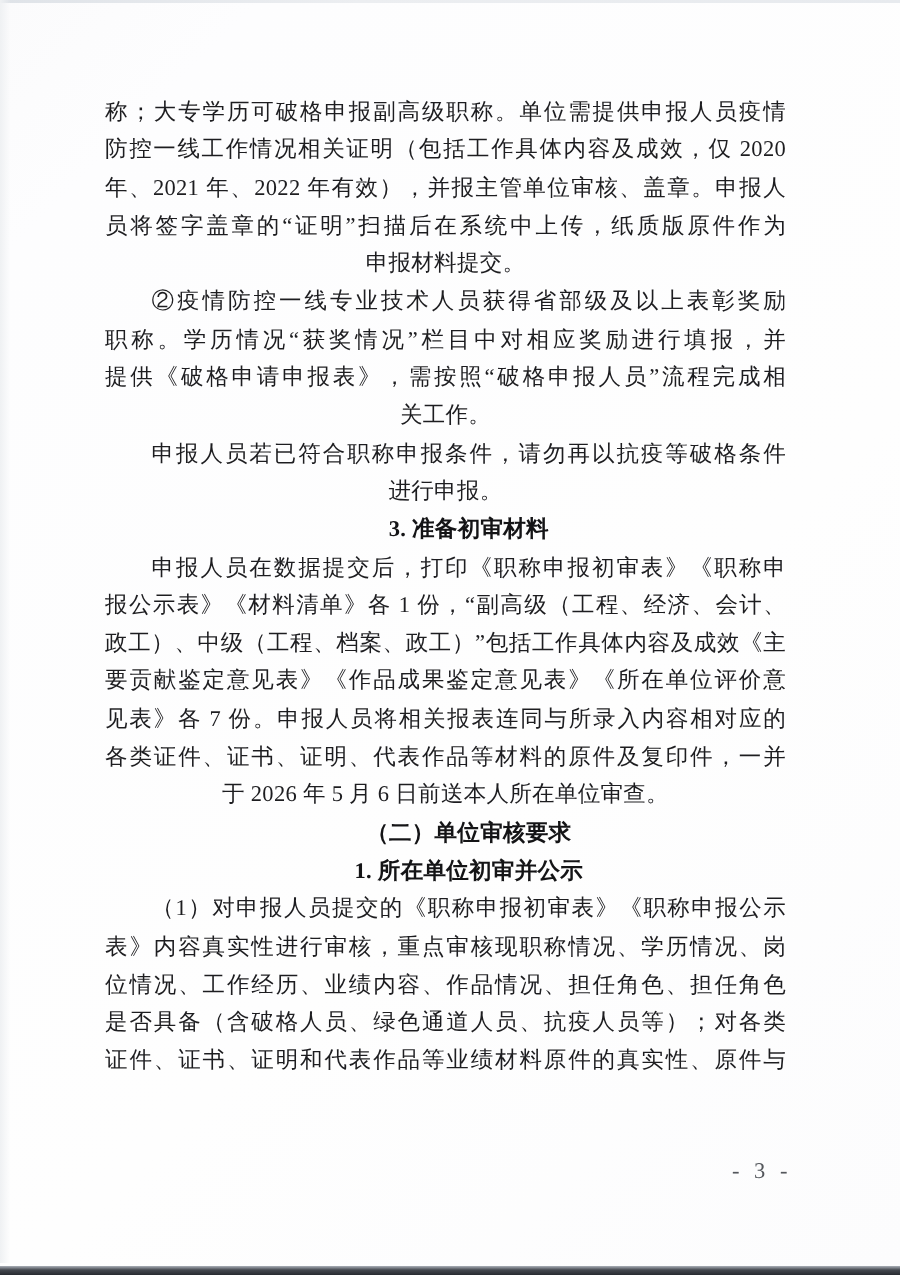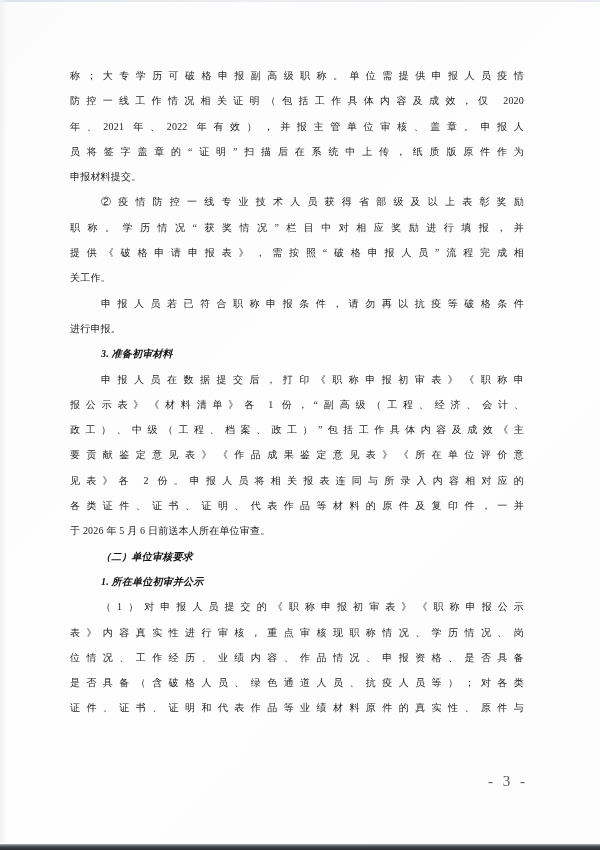--- a/index.html
+++ b/index.html
@@ -38,40 +38,39 @@
     bottom: 0; left: 0; right: 0;
     height: 6px;
     background: linear-gradient(to bottom, #aab0b8 0%, #43474e 45%, #272a30 100%);
   }
   
   .doc {
     position: absolute;
     left: 70px;
     top: 63px;
     width: 454px;
-    font-size: 10px;
+    font-size: 15px;
     line-height: 25.3px;
     letter-spacing: 0.2px;
   }
   .line {
     white-space: nowrap;
-    text-align: left;
+    text-align: center;
   }
   .line.just {
     white-space: normal;
     text-align: justify;
     text-align-last: justify;
   }
   .line.indent {
     padding-left: 31px;
   }
   .line.bold {
     font-weight: 700;
     color: #141416;
-    font-style: italic;
   }
   .page-num {
     position: absolute;
     top: 771px;
     right: 72px;
     font-size: 15px;
     line-height: 20px;
     color: #505archive4;
     color: #54575c;
     letter-spacing: 3px;
@@ -95,28 +94,28 @@
       <div class="line just">职称。学历情况“获奖情况”栏目中对相应奖励进行填报，并</div>
       <div class="line just">提供《破格申请申报表》，需按照“破格申报人员”流程完成相</div>
       <div class="line">关工作。</div>
       <div class="line just indent">申报人员若已符合职称申报条件，请勿再以抗疫等破格条件</div>
       <div class="line">进行申报。</div>
       <div class="line indent bold">3. 准备初审材料</div>
       <div class="line just indent">申报人员在数据提交后，打印《职称申报初审表》《职称申</div>
       <div class="line just">报公示表》《材料清单》各 1 份，“副高级（工程、经济、会计、</div>
       <div class="line just">政工）、中级（工程、档案、政工）”包括工作具体内容及成效《主</div>
       <div class="line just">要贡献鉴定意见表》《作品成果鉴定意见表》《所在单位评价意</div>
-      <div class="line just">见表》各 2 份。申报人员将相关报表连同与所录入内容相对应的</div>
+      <div class="line just">见表》各 7 份。申报人员将相关报表连同与所录入内容相对应的</div>
       <div class="line just">各类证件、证书、证明、代表作品等材料的原件及复印件，一并</div>
       <div class="line">于 2026 年 5 月 6 日前送本人所在单位审查。</div>
       <div class="line indent bold">（二）单位审核要求</div>
       <div class="line indent bold">1. 所在单位初审并公示</div>
       <div class="line just indent">（1）对申报人员提交的《职称申报初审表》《职称申报公示</div>
       <div class="line just">表》内容真实性进行审核，重点审核现职称情况、学历情况、岗</div>
-      <div class="line just">位情况、工作经历、业绩内容、作品情况、申报资格、是否具备</div>
+      <div class="line just">位情况、工作经历、业绩内容、作品情况、担任角色、担任角色</div>
       <div class="line just">是否具备（含破格人员、绿色通道人员、抗疫人员等）；对各类</div>
       <div class="line just">证件、证书、证明和代表作品等业绩材料原件的真实性、原件与</div>
     </div>
 
   <div class="page-num">- 3 -</div>
 
   <div class="scan-edge-bottom"></div>
 </div>
 
 </body></html>

